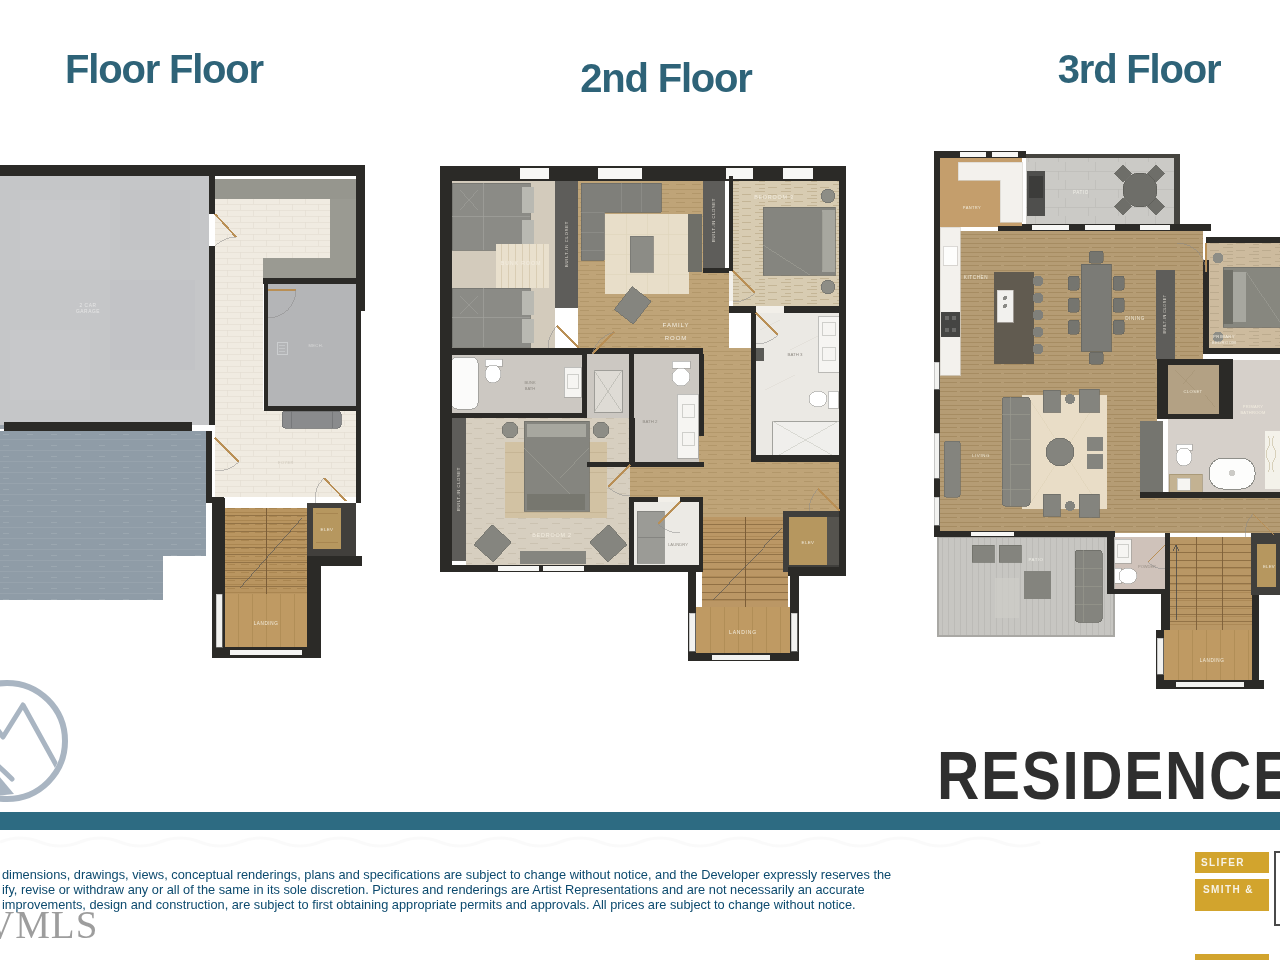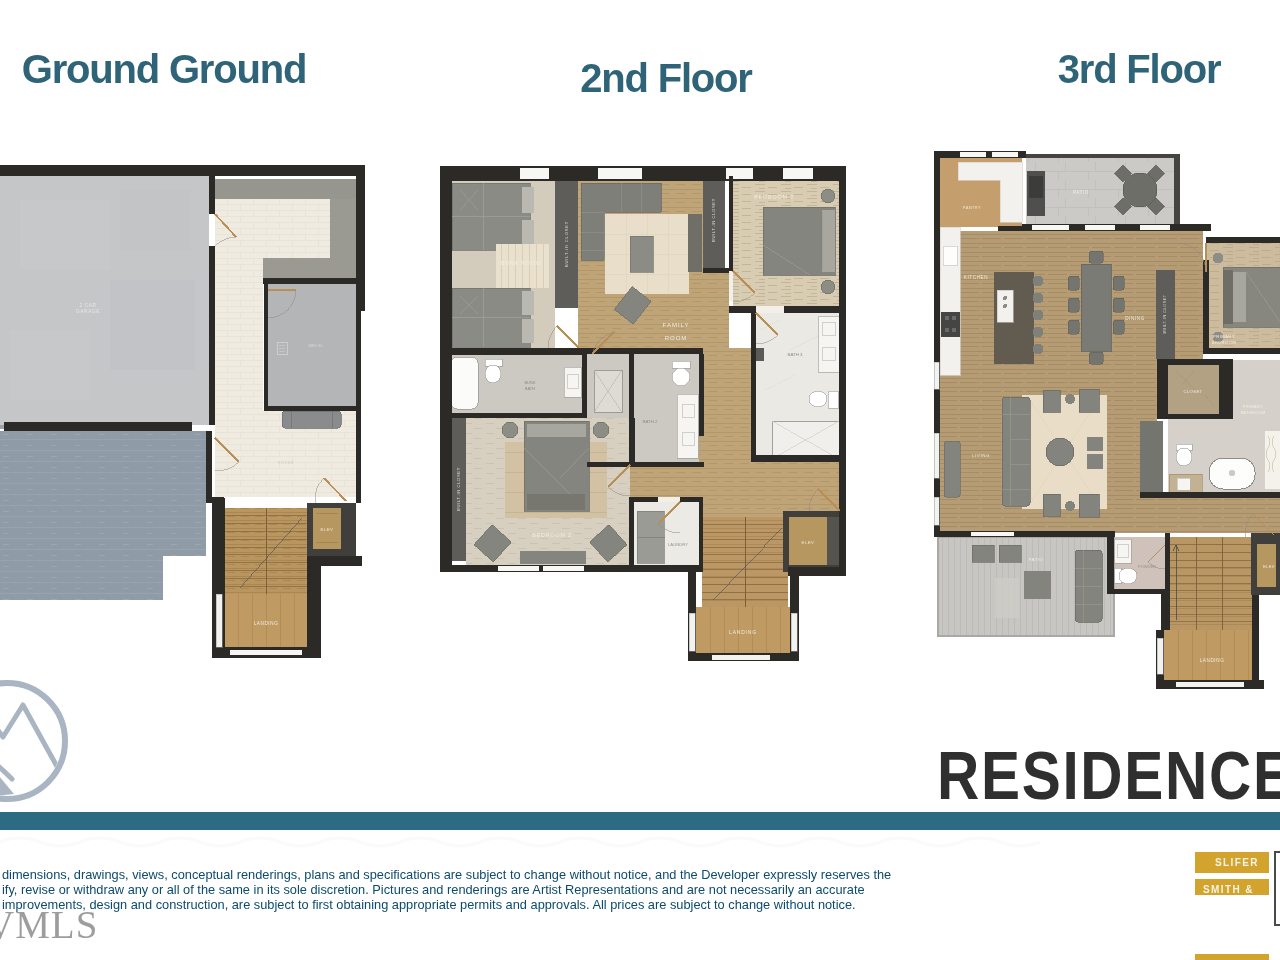--- a/index.html
+++ b/index.html
@@ -6,21 +6,21 @@
   body{width:1280px;height:960px;overflow:hidden;background:#ffffff;
        font-family:"Liberation Sans",sans-serif;position:relative}
   .abs{position:absolute}
   .title{position:absolute;color:#2e6378;font-weight:bold;font-size:40px;
          line-height:46px;letter-spacing:-1.2px;white-space:nowrap;
          transform:translateX(-50%)}
 </style>
 </head>
 <body>
 
-<div class="title" style="left:164px;top:46px">Ground Ground</div>
+<div class="title" style="left:164px;top:46px">Floor Floor</div>
 
 <div class="title" style="left:666px;top:55px">2nd Floor</div>
 
 <div class="title" style="left:1139px;top:46px">3rd Floor</div>
 
 <svg class="abs" style="left:0;top:150px" width="370" height="520" viewBox="0 150 370 520" shape-rendering="crispEdges">
 <defs>
   <pattern id="gtile" width="26" height="12" patternUnits="userSpaceOnUse">
     <rect width="26" height="12" fill="#f0ebe1"></rect>
     <path d="M0 0 H26 M0 6 H26 M6 0 V6 M19 6 V12" stroke="#e5dfd3" stroke-width="0.7" fill="none"></path>
@@ -742,19 +742,19 @@
 </svg>
 
 <div class="abs" style="left:2px;top:867px;font-size:12.8px;line-height:15px;color:#0c4a6e;white-space:nowrap">
 dimensions, drawings, views, conceptual renderings, plans and specifications are subject to change without notice, and the Developer expressly reserves the<br>
 ify, revise or withdraw any or all of the same in its sole discretion. Pictures and renderings are Artist Representations and are not necessarily an accurate<br>
 improvements, design and construction, are subject to first obtaining appropriate permits and approvals. All prices are subject to change without notice.
 </div>
 
 <div class="abs" style="left:-14px;top:902px;font-size:39px;font-weight:400;color:#8d8d8d;letter-spacing:1px;opacity:.85;font-family:'Liberation Serif',serif">VMLS</div>
 
-<div class="abs" style="left:1195px;top:852px;width:74px;height:21px;background:#d2a42d;color:#f7f3e6;font-size:10px;font-weight:bold;letter-spacing:1.4px;line-height:21px;padding-left:20px;box-sizing:border-box">SLIFER</div>
-
-<div class="abs" style="left:1195px;top:879px;width:74px;height:16px;background:#d2a42d;color:#f7f3e6;font-size:10px;font-weight:bold;letter-spacing:1.4px;line-height:21px;padding-left:8px;box-sizing:border-box">SMITH &amp;</div>
+<div class="abs" style="left:1195px;top:852px;width:74px;height:21px;background:#d2a42d;color:#f7f3e6;font-size:10px;font-weight:bold;letter-spacing:1.4px;line-height:21px;padding-left:6px;box-sizing:border-box">SLIFER</div>
+
+<div class="abs" style="left:1195px;top:879px;width:74px;height:32px;background:#d2a42d;color:#f7f3e6;font-size:10px;font-weight:bold;letter-spacing:1.4px;line-height:21px;padding-left:8px;box-sizing:border-box">SMITH &amp;</div>
 
 <div class="abs" style="left:1195px;top:954px;width:74px;height:22px;background:#d2a42d;color:#f7f3e6;font-size:9.5px;font-weight:bold;letter-spacing:0.8px;line-height:22px;padding-left:7px;box-sizing:border-box">FRAMPTON</div>
 
 <div class="abs" style="left:1274px;top:851px;width:30px;height:75px;background:#fff;border:2px solid #4a4a4a;box-sizing:border-box"></div>
 
 </body></html>

